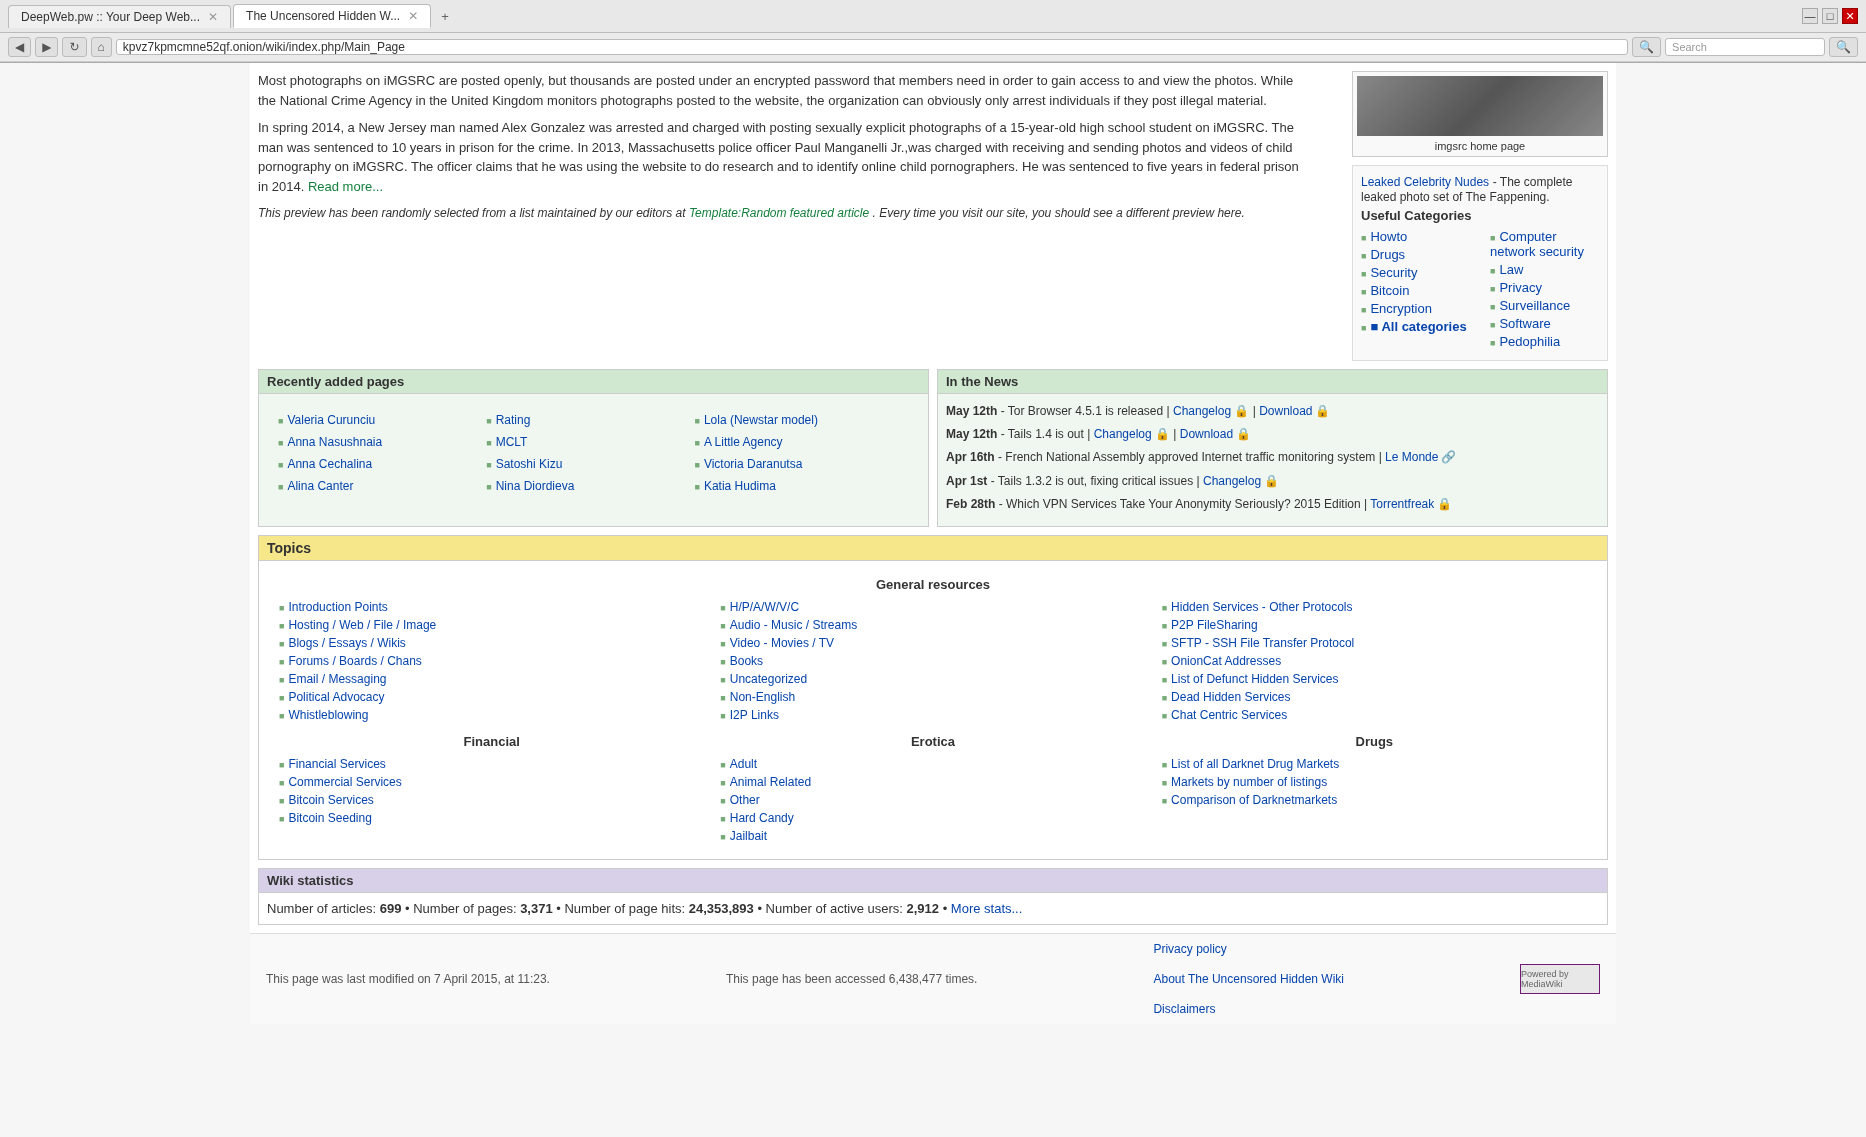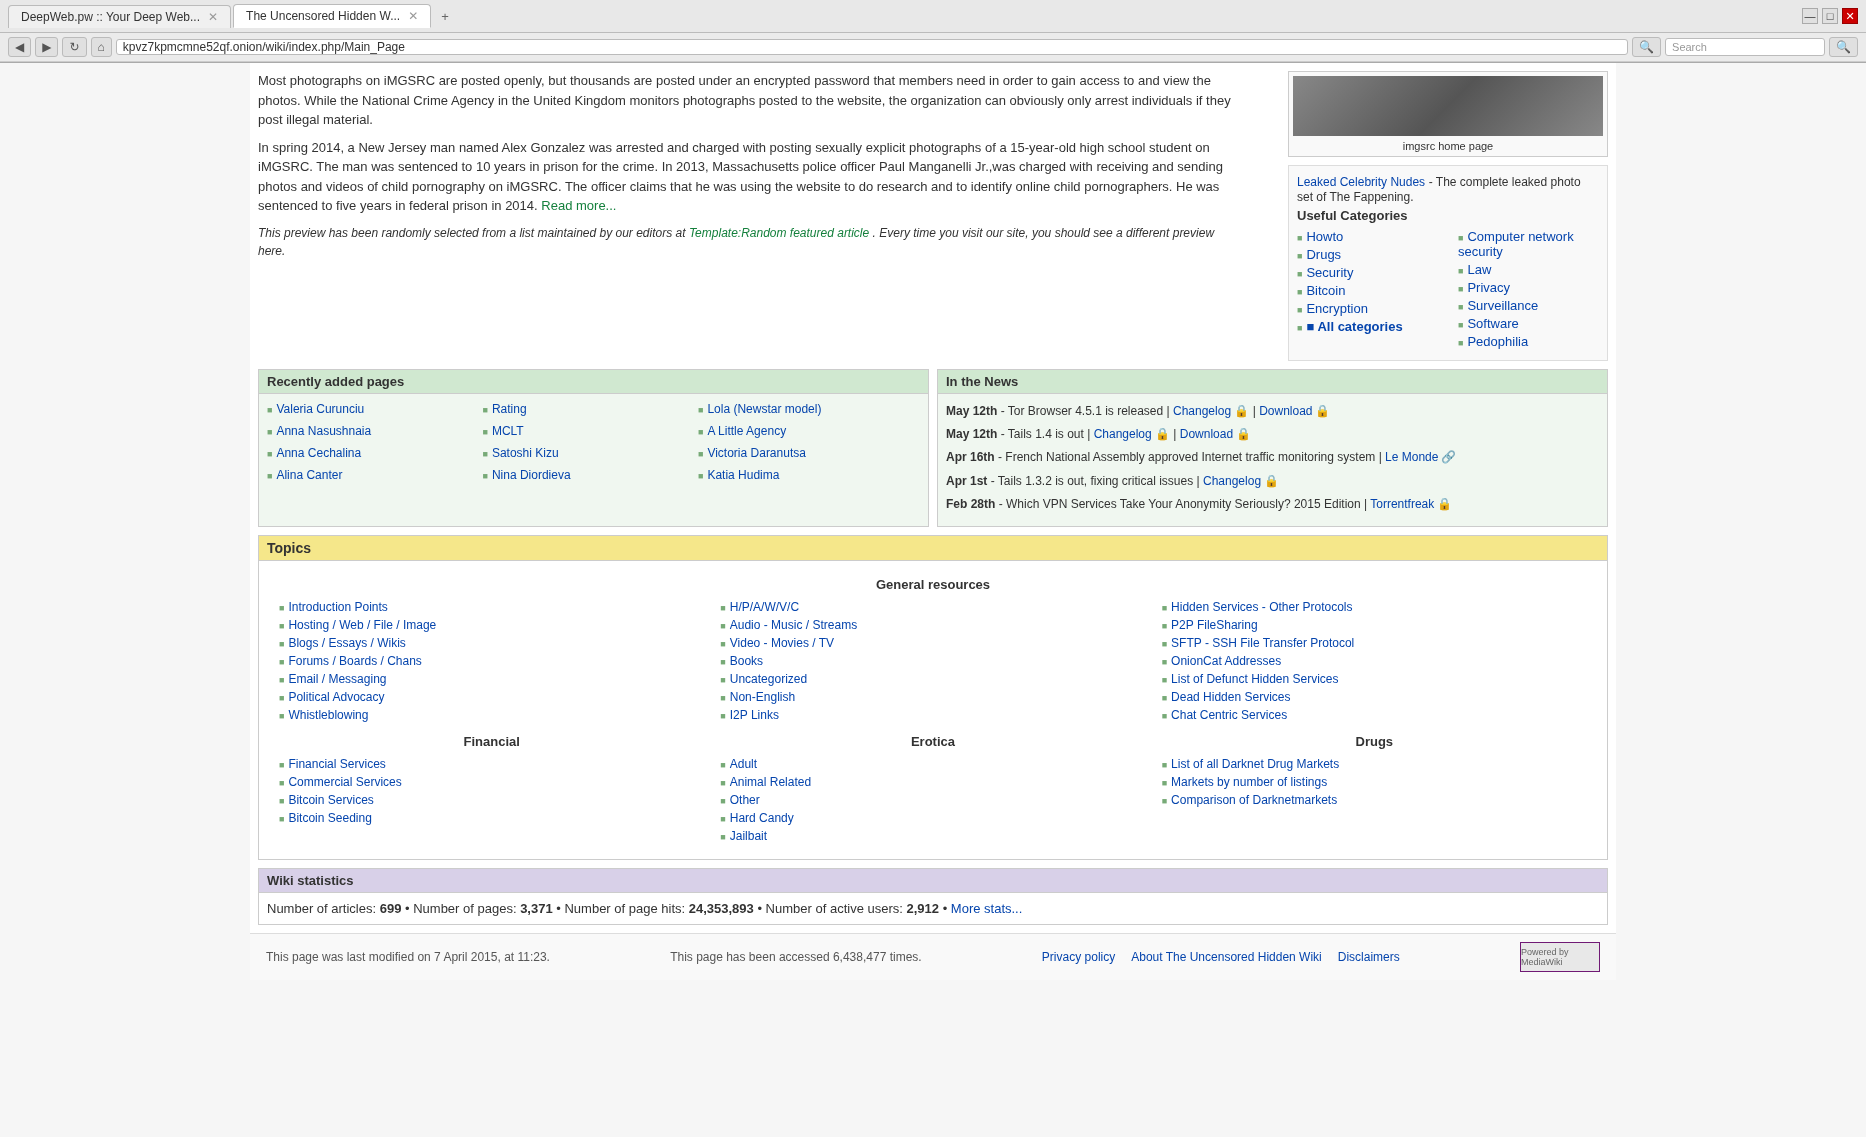--- a/index.html
+++ b/index.html
@@ -27,38 +27,38 @@
     
     .page-content { background: white; max-width: 1366px; margin: 0 auto; }
 
     
     .top-section { display: flex; padding: 8px; gap: 8px; }
     .main-article { flex: 1; font-size: 13px; line-height: 1.5; }
     .main-article p { margin-bottom: 8px; font-size: 13px; }
     .main-article .italic-note { font-style: italic; font-size: 12px; }
     .main-article a { color: #15803d; text-decoration: none; }
 
-    .right-sidebar { width: 320px; margin-left: 42px; }
+    .right-sidebar { width: 256px; margin-left: 42px; }
     .image-box { border: 1px solid #ccc; background: #f9f9f9; padding: 4px; margin-bottom: 8px; text-align: center; font-size: 11px; }
     .image-placeholder { width: 100%; height: 60px; background: linear-gradient(135deg, #888 0%, #555 50%, #888 100%); margin-bottom: 4px; }
     .useful-categories { background: #f9f9f9; border: 1px solid #ddd; padding: 8px; }
     .useful-categories h3 { font-size: 13px; font-weight: bold; margin-bottom: 6px; }
     .cat-columns { display: flex; gap: 20px; }
     .cat-col { flex: 1; }
     .cat-col ul { list-style: none; padding: 0; }
     .cat-col ul li { margin-bottom: 3px; }
     .cat-col ul li::before { content: "■"; color: #7a7; font-size: 9px; margin-right: 4px; }
     .cat-col ul li a, .cat-col ul li span.link { color: #0645ad; cursor: pointer; text-decoration: none; }
     .cat-col ul li span.link-allcat { color: #0645ad; font-weight: bold; cursor: pointer; }
 
     
     .info-row { display: flex; gap: 8px; padding: 0 8px 8px; }
     .recently-added { flex: 1; border: 1px solid #ccc; background: #f0f7f0; }
     .recently-added h3 { background: #d0e8d0; padding: 4px 8px; font-size: 13px; font-weight: bold; border-bottom: 1px solid #ccc; }
-    .recently-added-content { padding: 8px; display: flex; flex-wrap: wrap; gap: 4px; }
+    .recently-added-content { padding: 19px; display: flex; flex-wrap: wrap; gap: 4px; }
     .ra-item { width: calc(33% - 4px); font-size: 12px; margin-bottom: 4px; }
     .ra-item::before { content: "■"; color: #7a7; font-size: 9px; margin-right: 4px; }
     .ra-item a { color: #0645ad; text-decoration: none; }
 
     .in-the-news { flex: 1; border: 1px solid #ccc; background: #f0f7f0; }
     .in-the-news h3 { background: #d0e8d0; padding: 4px 8px; font-size: 13px; font-weight: bold; border-bottom: 1px solid #ccc; }
     .news-content { padding: 8px; font-size: 12px; line-height: 1.6; }
     .news-content .news-item { margin-bottom: 4px; }
     .news-content .date { font-weight: bold; }
     .news-content a { color: #0645ad; text-decoration: none; }
@@ -88,21 +88,21 @@
     .wiki-stats-content { padding: 8px; font-size: 13px; }
     .wiki-stats-content a { color: #0645ad; text-decoration: none; }
     .bold-stat { font-weight: bold; }
 
     
     .category-footer { margin: 0 8px 8px; border: 1px solid #ccc; padding: 6px 8px; font-size: 13px; }
     .category-footer a { color: #0645ad; text-decoration: none; }
 
     
     .page-footer { background: #f9f9f9; border-top: 1px solid #ddd; padding: 8px 16px; display: flex; align-items: center; justify-content: space-between; font-size: 12px; color: #555; }
-    .footer-links { display: flex; gap: 16px; }
+    .footer-links { display: flex; gap: 16px; flex-direction: column; }
     .footer-links a { color: #0645ad; text-decoration: none; }
     .footer-logo { display: flex; align-items: center; gap: 4px; font-size: 11px; }
     .mediawiki-logo { width: 80px; height: 30px; background: #e8e8e8; border: 1px solid #701a75; display: flex; align-items: center; justify-content: center; font-size: 9px; color: #666; }
   </style>
 </head>
 <body>
 
 <div class="browser-chrome">
 
   <div class="title-bar">

